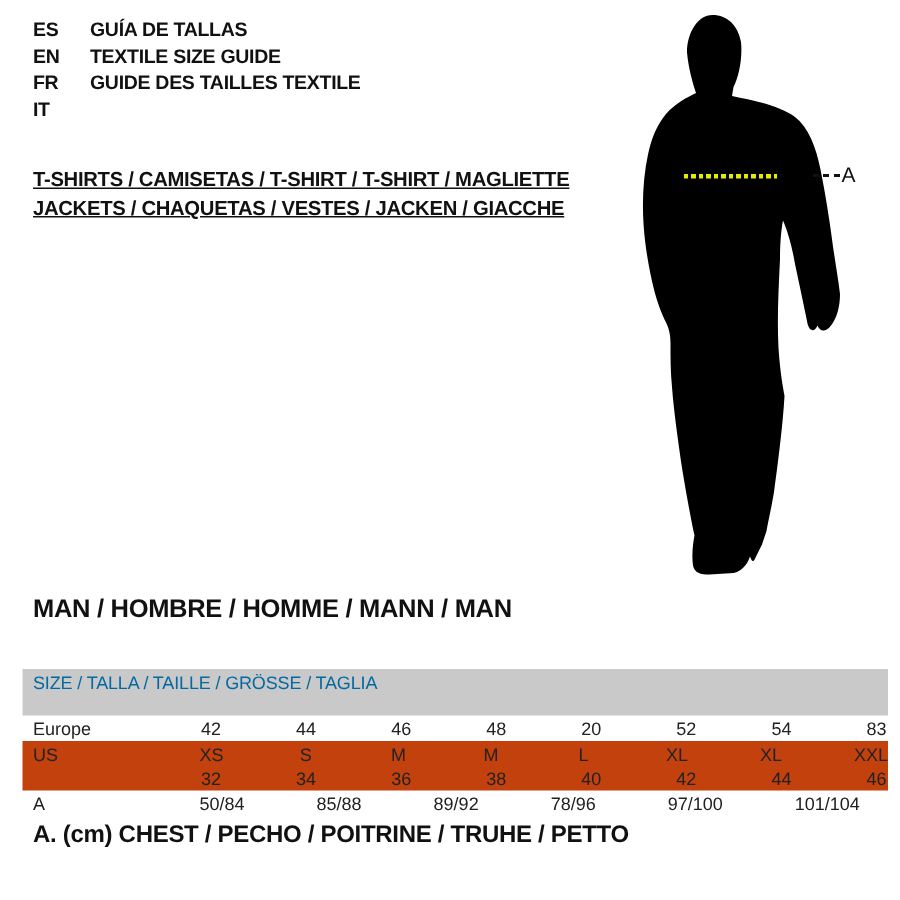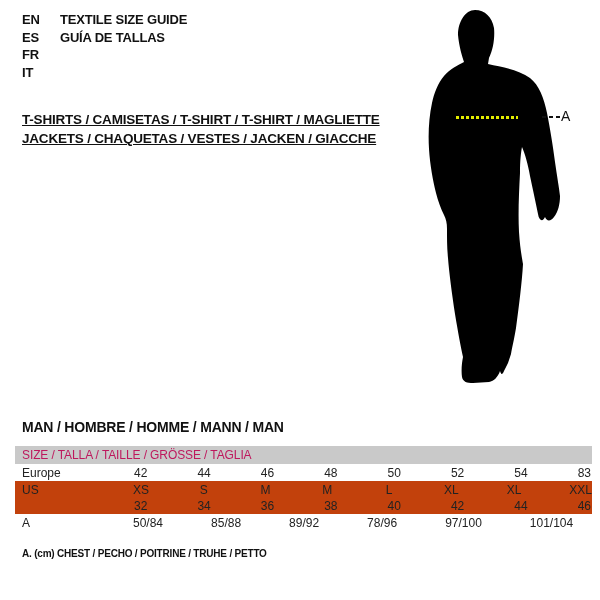--- a/index.html
+++ b/index.html
@@ -21,53 +21,54 @@
   #chest-line{
     left:456px;top:116px;width:62px;height:3px;
     background:repeating-linear-gradient(90deg,#e3ec00 0 3px,transparent 3px 5px);
   }
   #callout-line{
     left:542px;top:116px;width:19px;height:2px;
     background:repeating-linear-gradient(90deg,#111 0 4px,transparent 4px 7px);
   }
   #measure-label{left:561px;top:108px;font-size:14px;font-weight:400;}
   
-  #section-title{left:22px;top:419px;font-size:14px;font-weight:700;letter-spacing:-0.2px;white-space:nowrap;}
+  #section-title{left:22px;top:396px;font-size:17px;font-weight:700;letter-spacing:-0.2px;white-space:nowrap;}
   
   #size-table{left:15px;top:446px;width:577px;font-size:12px;}
   .t-header{
-    height:18px;line-height:18px;padding-left:7px;
-    background:#c9c9c9;color:#be185d;letter-spacing:-0.1px;
+    height:31px;line-height:18px;padding-left:7px;
+    background:#c9c9c9;color:#0369a1;letter-spacing:-0.1px;
   }
   .t-row{display:grid;grid-template-columns:70px repeat(8,1fr);align-items:center;gap:48px;}
   .t-row.h17{height:17px;}
   .t-row.h16{height:16px;}
   .t-row.h18{height:18px;}
   .t-stripe{background:#c2410c;}
   .t-label{padding-left:7px;text-align:left;color:#222;}
   .t-cell{text-align:center;color:#222;}
   
-  #footnote{left:22px;top:548px;font-size:10px;font-weight:700;letter-spacing:-0.2px;white-space:nowrap;}
+  #footnote{left:22px;top:548px;font-size:16px;font-weight:700;letter-spacing:-0.2px;white-space:nowrap;}
 </style>
 </head>
 <body>
 
 <div id="canvas">
 
   <div id="lang-list" class="abs">
     <div class="lang-row">
+      <span class="lang-code">ES</span>
+      <span class="lang-label">GUÍA DE TALLAS</span>
+    </div>
+    <div class="lang-row">
       <span class="lang-code">EN</span>
       <span class="lang-label">TEXTILE SIZE GUIDE</span>
     </div>
     <div class="lang-row">
-      <span class="lang-code">ES</span>
-      <span class="lang-label">GUÍA DE TALLAS</span>
-    </div>
-    <div class="lang-row">
       <span class="lang-code">FR</span>
+      <span class="lang-label">GUIDE DES TAILLES TEXTILE</span>
     </div>
     <div class="lang-row">
       <span class="lang-code">IT</span>
     </div>
   </div>
 
   <div id="category" class="abs">
     <div class="cat-line">T-SHIRTS / CAMISETAS / T-SHIRT / T-SHIRT / MAGLIETTE</div>
     <div class="cat-line">JACKETS / CHAQUETAS / VESTES / JACKEN / GIACCHE</div>
   </div>
@@ -120,21 +121,21 @@
 
   <div id="size-table" class="abs">
     <div class="t-header">SIZE / TALLA / TAILLE / GRÖSSE / TAGLIA</div>
 
     <div class="t-row h17">
       <div class="t-label">Europe</div>
       <div class="t-cell">42</div>
       <div class="t-cell">44</div>
       <div class="t-cell">46</div>
       <div class="t-cell">48</div>
-      <div class="t-cell">50</div>
+      <div class="t-cell">20</div>
       <div class="t-cell">52</div>
       <div class="t-cell">54</div>
       <div class="t-cell">83</div>
     </div>
 
     <div class="t-stripe">
       <div class="t-row h17">
         <div class="t-label">US</div>
         <div class="t-cell">XS</div>
         <div class="t-cell">S</div>

